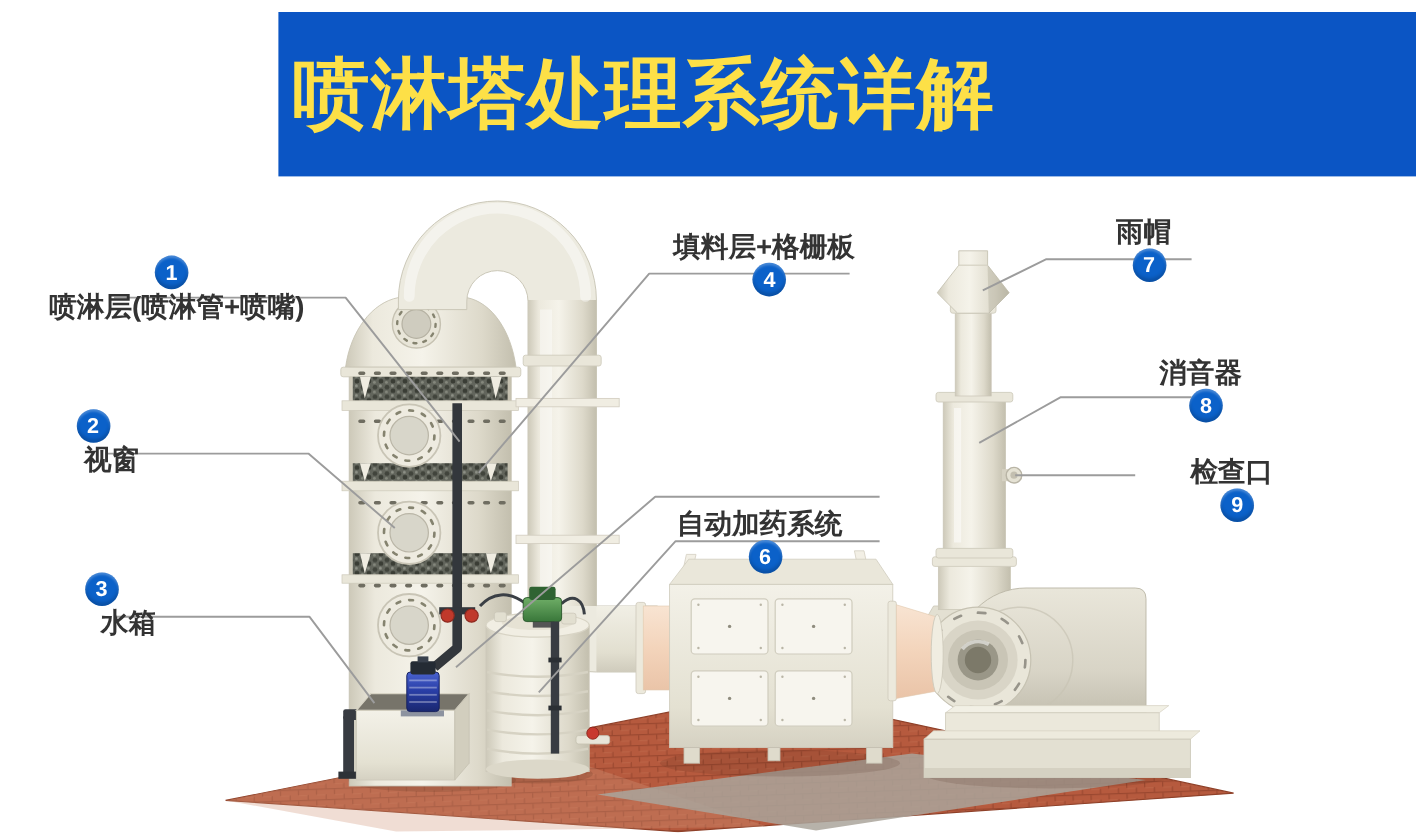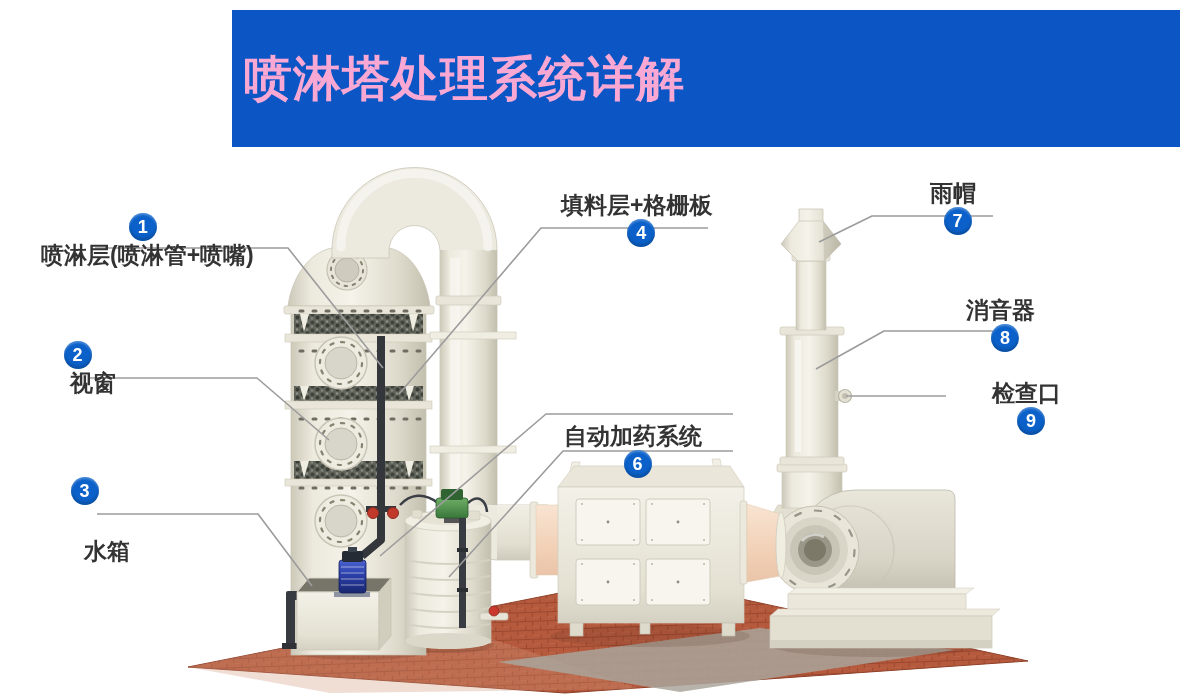--- a/index.html
+++ b/index.html
@@ -1,31 +1,31 @@
 <!DOCTYPE html>
 <html style="--banner-blue: #0b55c4; --badge-blue: #0b61c9; --label-text: #333333; --floor-brick: #b65a3e; --equipment-cream: #efece1;"><head>
 <meta charset="utf-8">
 <style>
   html,body{margin:0;padding:0;background:#fff;}
   #stage{position:relative;width:1180px;height:694px;background:#fff;overflow:hidden;
          font-family:"Liberation Sans","DejaVu Sans",sans-serif;}
   #illustration{position:absolute;left:0;top:0;width:1180px;height:694px;}
   .banner{position:absolute;left:232px;top:10px;right:0;height:137px;
           background:var(--banner-blue,#0b55c4);display:flex;align-items:center;}
-  .banner h1{margin:0;padding:0 0 0 12px;color:#f9a8d4;font-weight:700;font-size:48px;
+  .banner h1{margin:0;padding:0 0 0 12px;color:#fde047;font-weight:700;font-size:64px;
              letter-spacing:1px;font-family:Liberation Sans, sans-serif;white-space:nowrap;}
   .callout{position:absolute;display:flex;align-items:center;color:var(--label-text,#333);
            font-size:23px;font-weight:700;line-height:28px;white-space:nowrap;flex-direction:column;}
   .badge{width:28px;height:28px;border-radius:50%;background:var(--badge-blue,#0b61c9);
          color:#fff;display:flex;align-items:center;justify-content:center;
          font-size:18px;font-weight:700;flex:none;
          box-shadow:inset 0 -3px 3px rgba(0,0,0,.18), inset 0 2px 2px rgba(255,255,255,.25);}
   .badge-first .badge{margin-right:9px;}
   .badge-last  .badge{margin-left:9px;}
-  .gap38{margin-left:22px;} .gap36{margin-left:36px;margin-top:32px;}
+  .gap38{margin-left:22px;} .gap36{margin-left:36px;}
 </style>
 </head>
 <body>
 
 <div id="stage">
 
   <svg id="illustration" viewBox="0 0 1180 694">
     <defs>
       <linearGradient id="gCream" x1="0" y1="0" x2="1" y2="0">
         <stop offset="0" stop-color="#cdc9b9"></stop>

